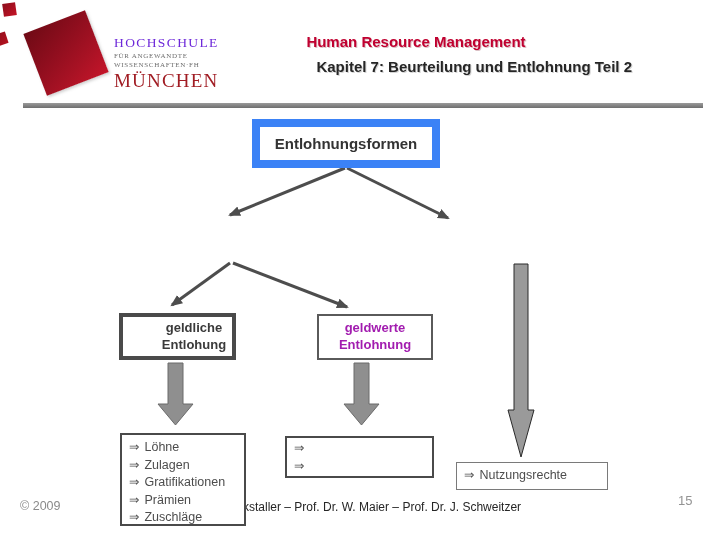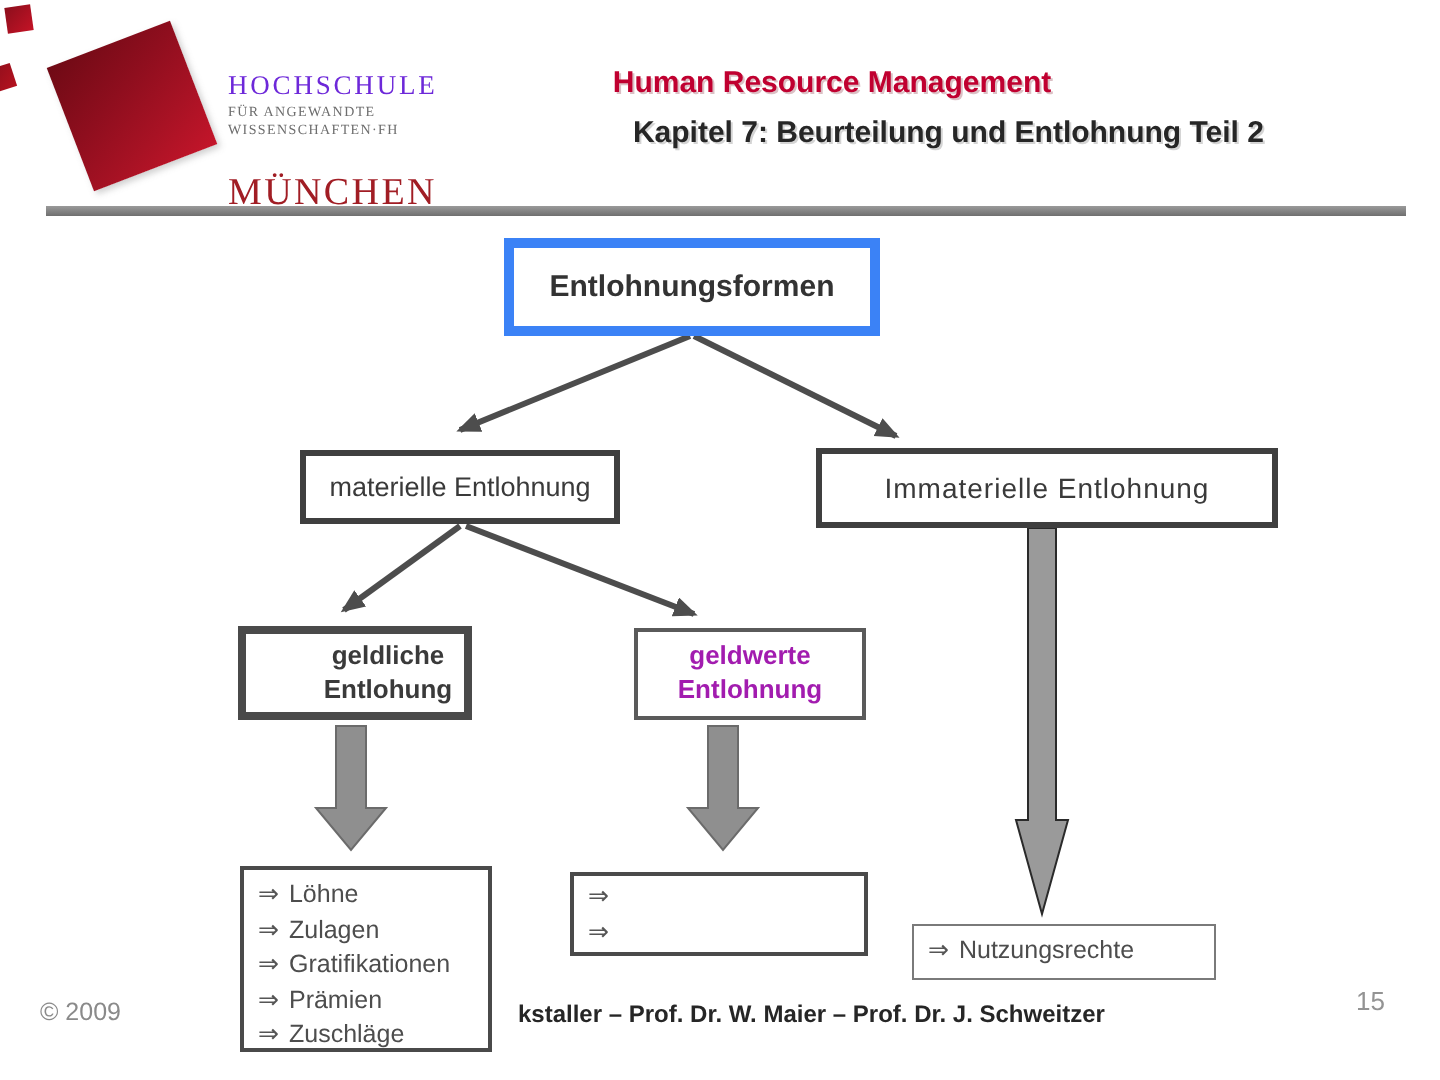--- a/index.html
+++ b/index.html
@@ -15,40 +15,40 @@
     box-shadow:1px 2px 3px rgba(120,120,120,0.35);
   }
   #logo-small-square-1{left:3px;top:3px;width:13px;height:13px;transform:rotate(-8deg);
     background:linear-gradient(140deg,#8c0e1c,#c41326);}
   #logo-small-square-2{left:-5px;top:33px;width:12px;height:12px;transform:rotate(-18deg);
     background:linear-gradient(140deg,#8c0e1c,#b5121f);}
   #logo-text{position:absolute;left:114px;top:36px;font-family:"Liberation Serif",serif;line-height:1;}
   .logo-l1{font-size:13.5px;letter-spacing:1.4px;color:#6d28d9;}
   .logo-l2{font-size:7px;letter-spacing:0.7px;color:#6e6e6e;margin-top:3px;}
   .logo-l3{font-size:7px;letter-spacing:0.7px;color:#6e6e6e;margin-top:2px;}
-  .logo-l4{font-size:19px;letter-spacing:1.2px;color:#a11d24;margin-top:18px;}
+  .logo-l4{font-size:19px;letter-spacing:1.2px;color:#a11d24;margin-top:2px;}
   
   #header-title{
     position:absolute;left:230px;top:33px;width:372px;text-align:center;
     font-size:15px;font-weight:bold;color:#c00030;
     text-shadow:1px 1px 0 rgba(190,140,150,0.55);
   }
   #header-subtitle{
     position:absolute;left:200px;top:58px;width:432px;text-align:right;
     font-size:15px;font-weight:bold;color:#262626;
     text-shadow:1px 1px 0 rgba(170,170,170,0.5);
   }
   #divider{
     position:absolute;left:23px;top:103px;width:680px;height:5px;
     background:linear-gradient(#9a9a9a,#6f6f6f);
   }
   
   .dbox{position:absolute;background:#fff;display:flex;align-items:center;justify-content:center;
         text-align:center;z-index:2;box-sizing:border-box;}
-  #box-root{left:252px;top:119px;width:188px;height:49px;border:5px solid #3b82f6;
+  #box-root{left:252px;top:119px;width:188px;height:49px;border:8px solid #3b82f6;
     font-size:15px;font-weight:bold;color:#333;}
   #box-material{left:150px;top:225px;width:160px;height:37px;border:3px solid #3f3f3f;
     font-size:13.5px;color:#3a3a3a;}
   #box-immaterial{left:408px;top:224px;width:231px;height:40px;border:3px solid #3f3f3f;
     font-size:14px;color:#3a3a3a;letter-spacing:0.5px;}
   #box-monetary{left:119px;top:313px;width:117px;height:47px;border:4px solid #4a4a4a;
     font-size:13px;font-weight:bold;color:#3a3a3a;white-space:pre-line;line-height:1.3;padding-left:33px;}
   #box-value{left:301px;top:314px;width:116px;height:46px;border:2px solid #5a5a5a;
     font-size:13px;font-weight:bold;color:#a21caf;white-space:pre-line;line-height:1.3;margin-left:16px;}
   
@@ -58,22 +58,22 @@
   #list-value{left:285px;top:436px;width:149px;height:42px;border:2px solid #4a4a4a;
     padding:2px 0 0 7px;font-size:12.5px;}
   #list-immaterial{left:456px;top:462px;width:152px;height:28px;border:1px solid #7a7a7a;
     padding:0 0 0 7px;font-size:12.5px;display:flex;align-items:center;}
   .li{display:flex;align-items:baseline;line-height:17.5px;white-space:nowrap;}
   .bullet{margin-right:5px;color:#555;}
   
   #connector-layer{position:absolute;left:0;top:0;z-index:1;pointer-events:none;}
   
   #footer-copyright{position:absolute;left:20px;top:499px;font-size:12.5px;color:#8a8a8a;z-index:2;}
-  #footer-authors{position:absolute;left:243px;top:500px;font-size:12px;font-weight:bold;
-    color:#262626;white-space:nowrap;z-index:0;margin-left:16px;}
+  #footer-authors{position:absolute;left:243px;top:500px;font-size:12px;font-weight:normal;
+    color:#262626;white-space:nowrap;z-index:0;}
   #footer-page{position:absolute;left:678px;top:493px;font-size:13px;color:#939393;z-index:2;}
 </style>
 </head>
 <body>
 
 <div id="slide">
 
   <div class="sq" id="logo-small-square-1"></div>
   <div class="sq" id="logo-small-square-2"></div>
   <div class="sq" id="logo-big-square"></div>
@@ -99,22 +99,20 @@
       <line x1="347" y1="168" x2="448" y2="218" marker-end="url(#ah)"></line>
       <line x1="230" y1="263" x2="172" y2="305" marker-end="url(#ah)"></line>
       <line x1="233" y1="263" x2="347" y2="307" marker-end="url(#ah)"></line>
     </g>
     <polygon points="168,363 183,363 183,404 193,404 175.5,425 158,404 168,404" fill="#8f8f8f" stroke="#6b6b6b" stroke-width="1"></polygon>
     <polygon points="354,363 369,363 369,404 379,404 361.5,425 344,404 354,404" fill="#8f8f8f" stroke="#6b6b6b" stroke-width="1"></polygon>
     <polygon points="514,264 528,264 528,410 534,410 521,457 508,410 514,410" fill="#9a9a9a" stroke="#2a2a2a" stroke-width="1"></polygon>
   </svg>
 
   <div class="dbox" id="box-root">Entlohnungsformen</div>
-  <div class="dbox" id="box-material">materielle Entlohnung</div>
-  <div class="dbox" id="box-immaterial">Immaterielle Entlohnung</div>
   <div class="dbox" id="box-monetary">geldliche
 Entlohung</div>
   <div class="dbox" id="box-value">geldwerte
 Entlohnung</div>
 
   <div class="listbox" id="list-monetary">
     <div class="li">
       <span class="bullet">⇒</span>
       <span>Löhne</span>
     </div>

